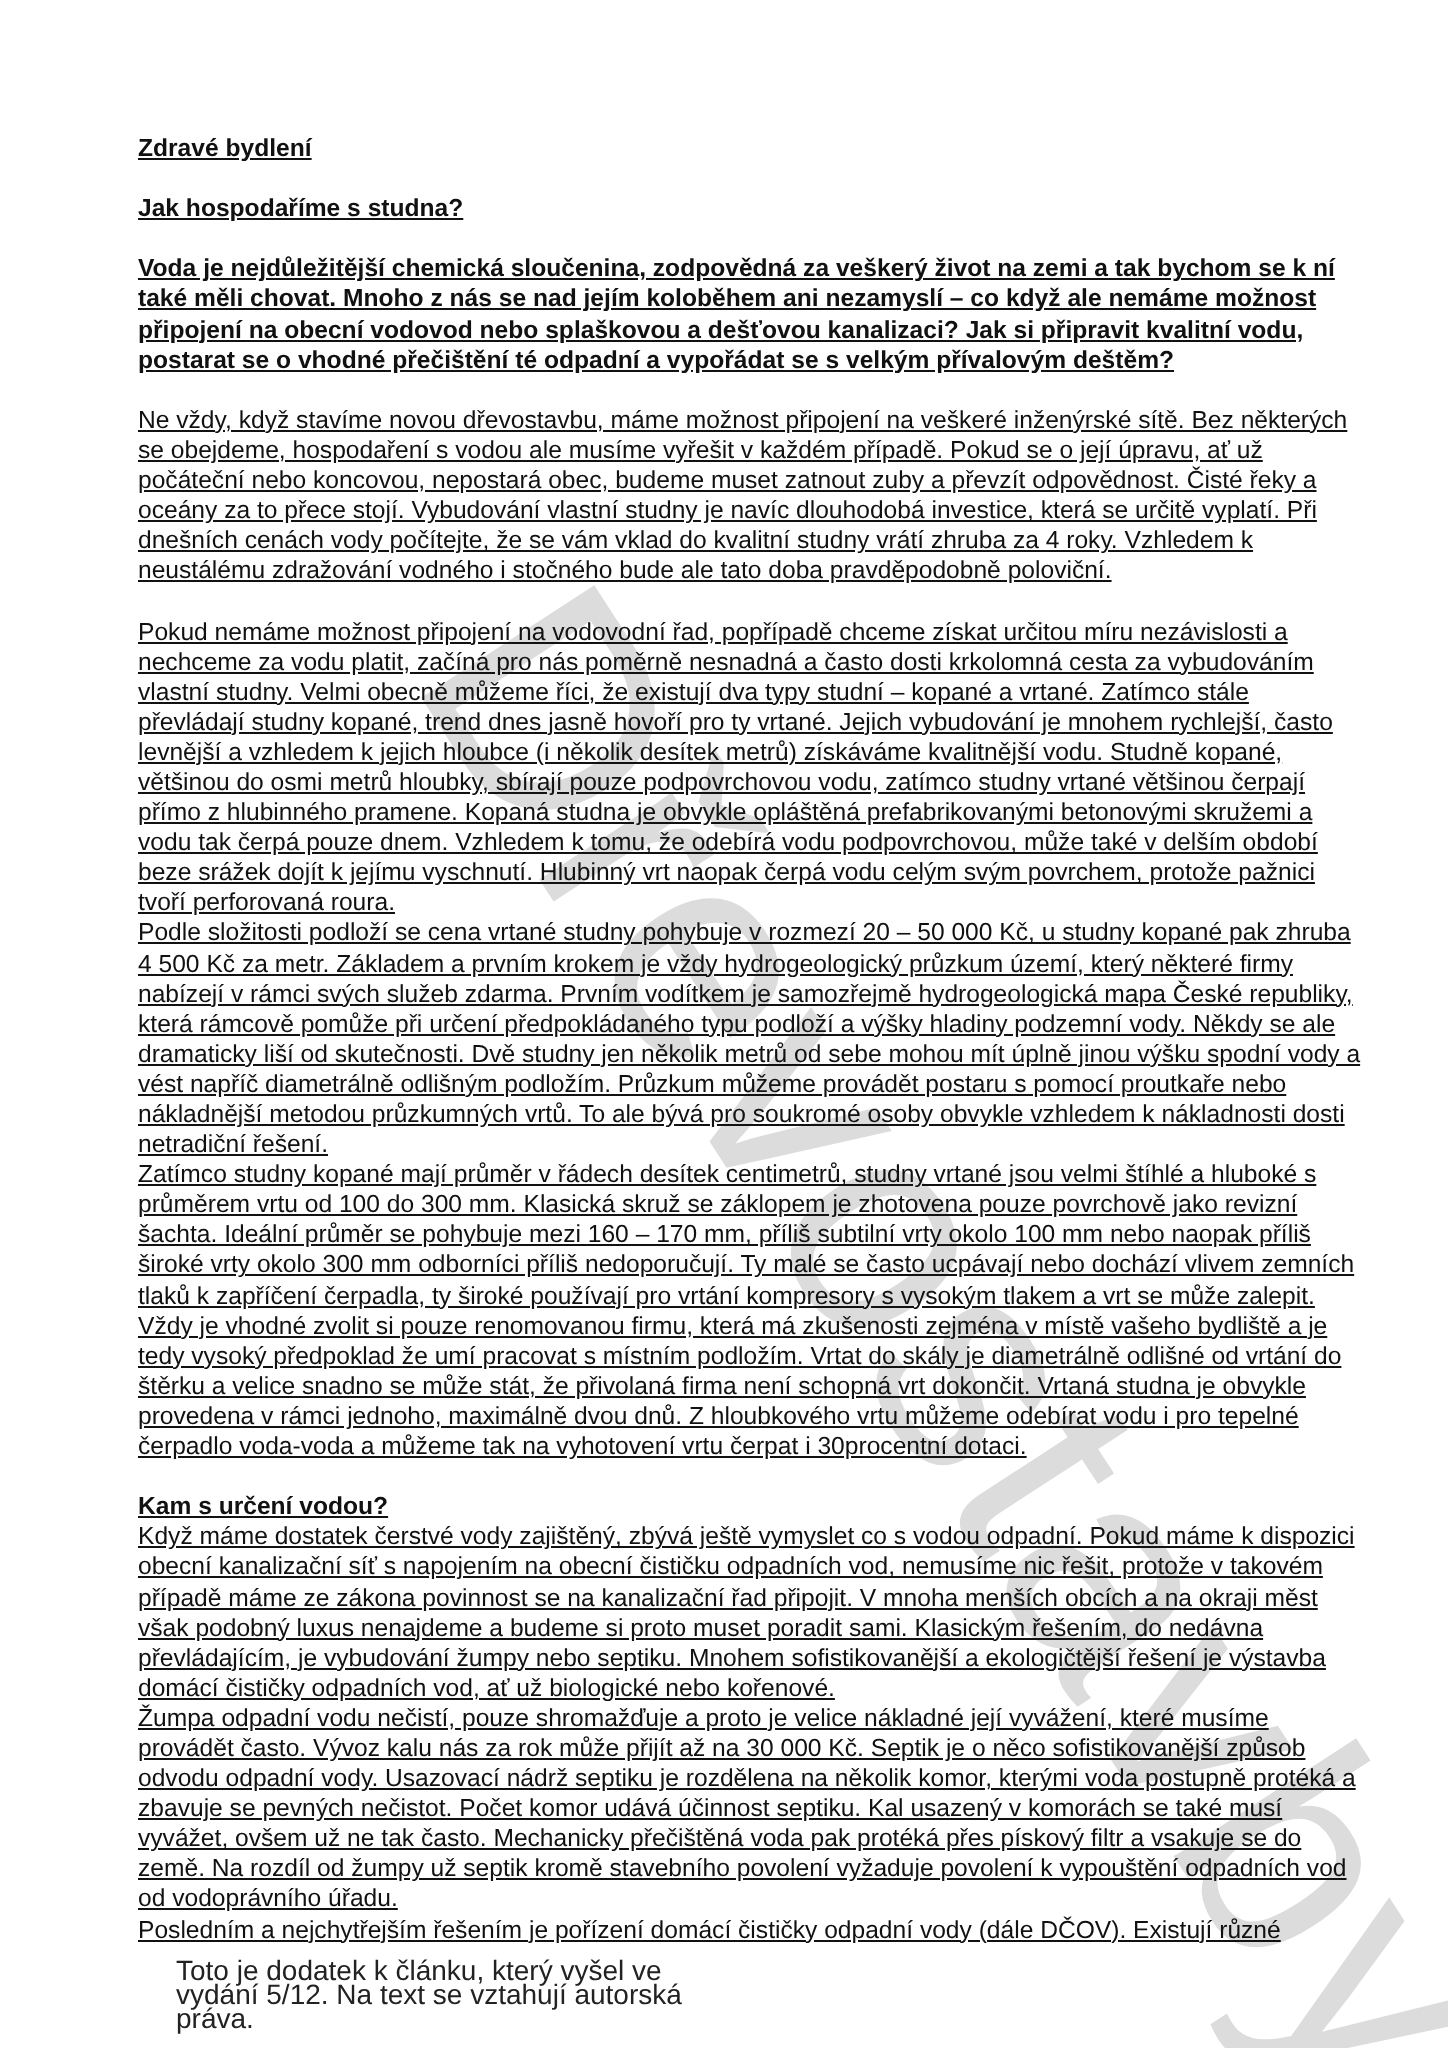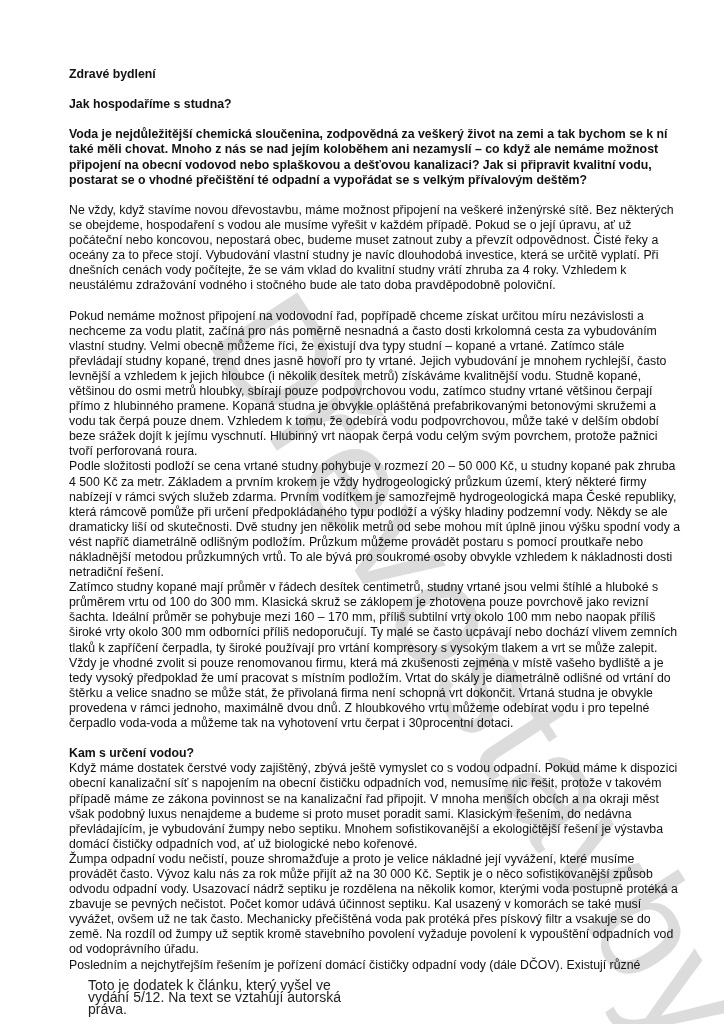--- a/index.html
+++ b/index.html
@@ -21,20 +21,21 @@
     }
     .content {
       position: absolute;
       left: 69px; top: 67px;
       width: 612px;
       font-family: "Liberation Sans", sans-serif;
       font-size: 12.3px;
       line-height: 15.1px;
       color: #111;
       z-index: 1;
+      text-decoration: underline;
     }
     .content p { margin: 0; }
     .bold { font-weight: bold; }
     .gap { height: 15.1px; }
     .lead { font-weight: bold; }
     .footer {
       position: absolute;
       left: 88px; top: 979px;
       width: 280px;
       font-family: "Liberation Sans", sans-serif;

